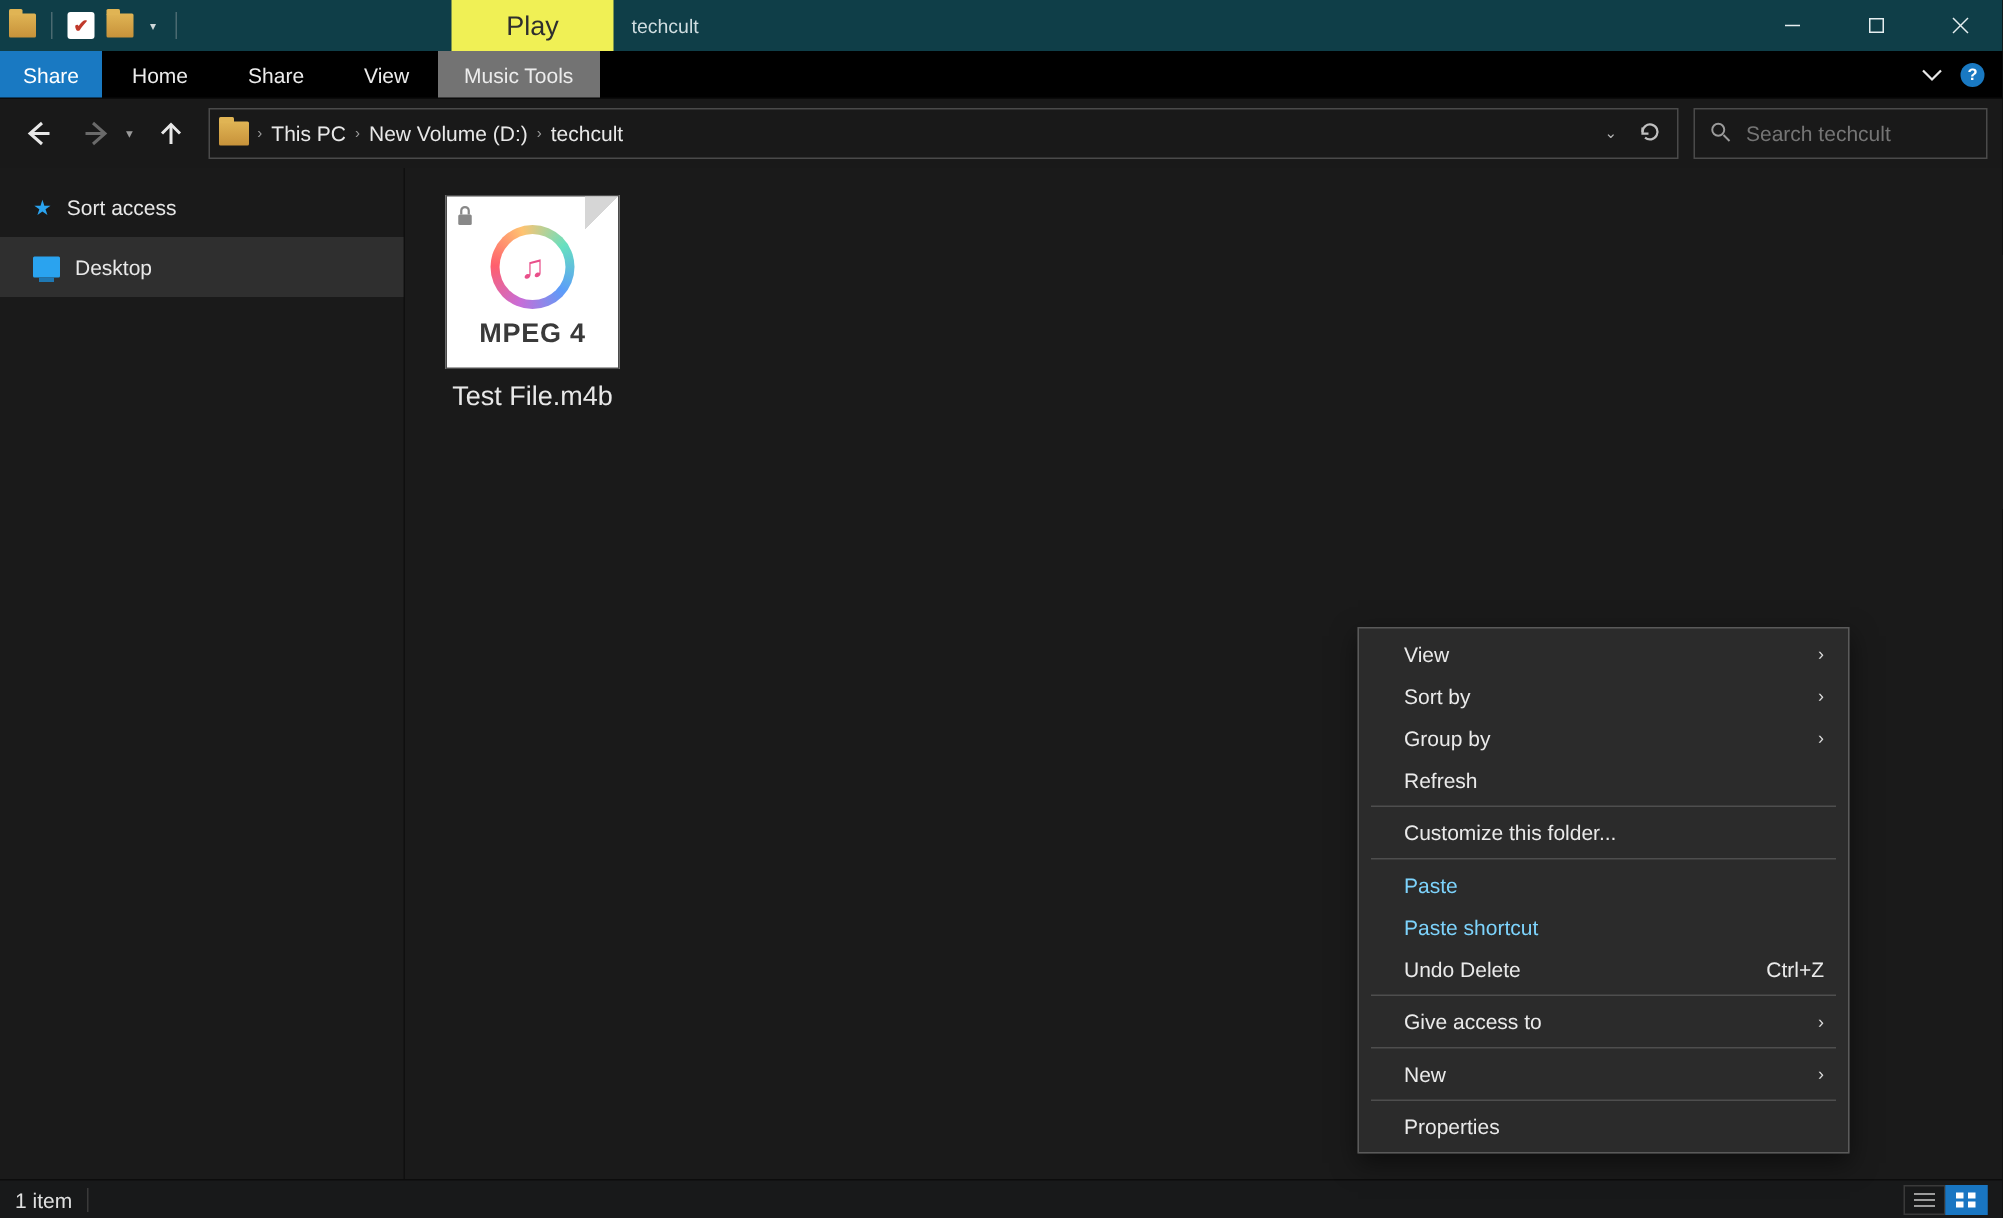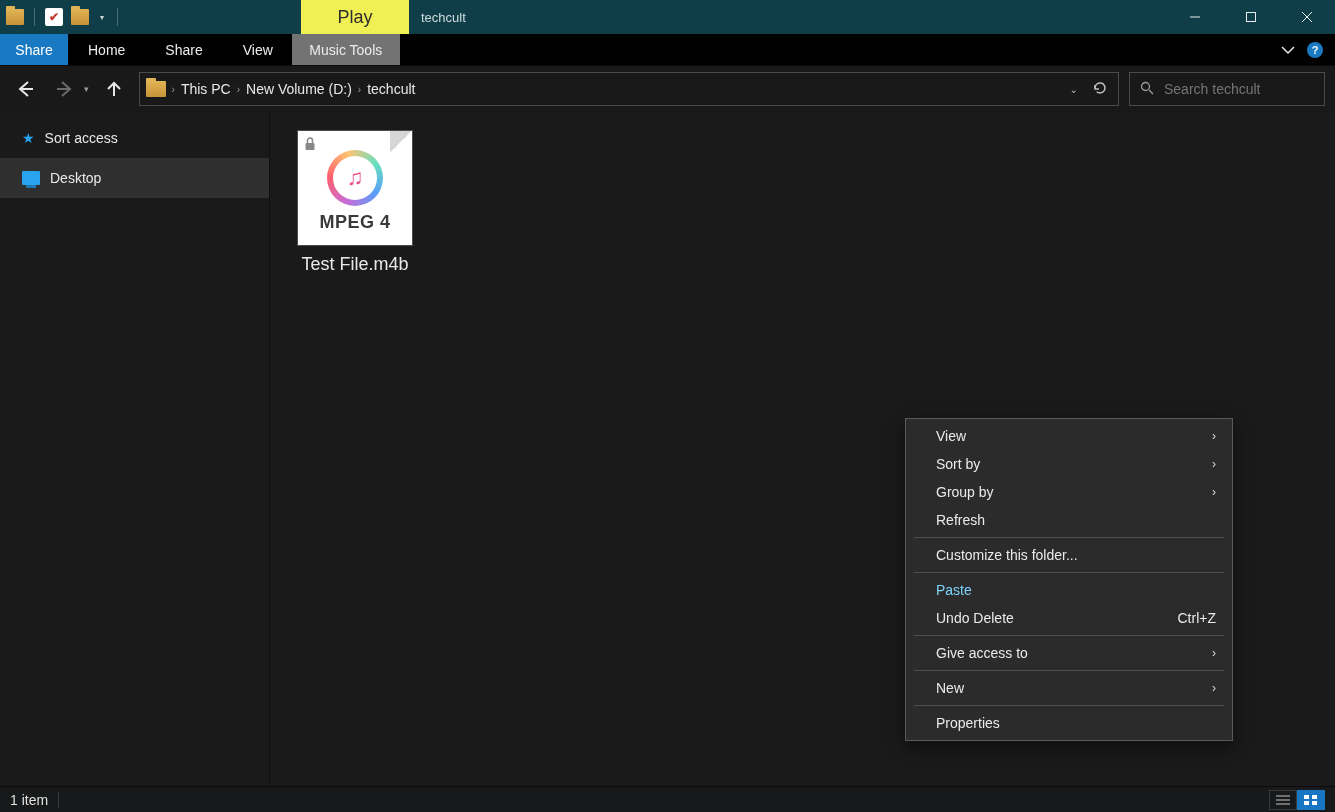--- a/index.html
+++ b/index.html
@@ -236,20 +236,23 @@
           <span>Refresh</span>
         </div>
         <div class="cm-sep"></div>
         <div class="cm-item">
           <span>Customize this folder...</span>
         </div>
         <div class="cm-sep"></div>
         <div class="cm-item disabled">
           <span>Paste</span>
         </div>
+        <div class="cm-item disabled">
+          <span>Paste shortcut</span>
+        </div>
         <div class="cm-item">
           <span>Undo Delete</span>
           <span class="shortcut">Ctrl+Z</span>
         </div>
         <div class="cm-sep"></div>
         <div class="cm-item">
           <span>Give access to</span>
           <span class="arrow">›</span>
         </div>
         <div class="cm-sep"></div>

